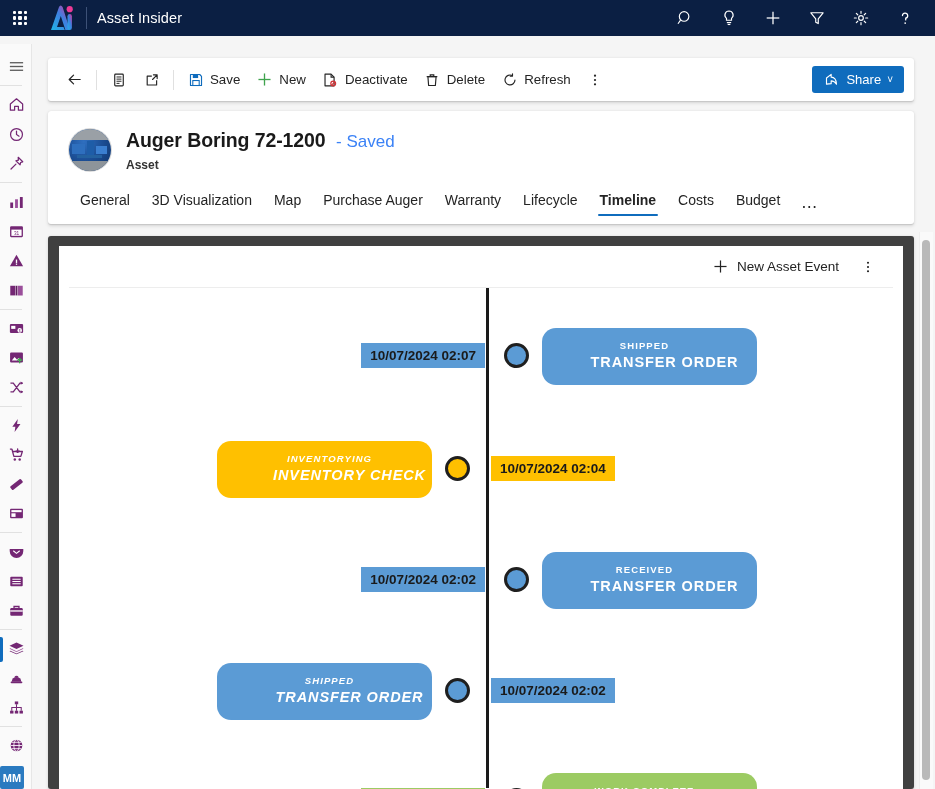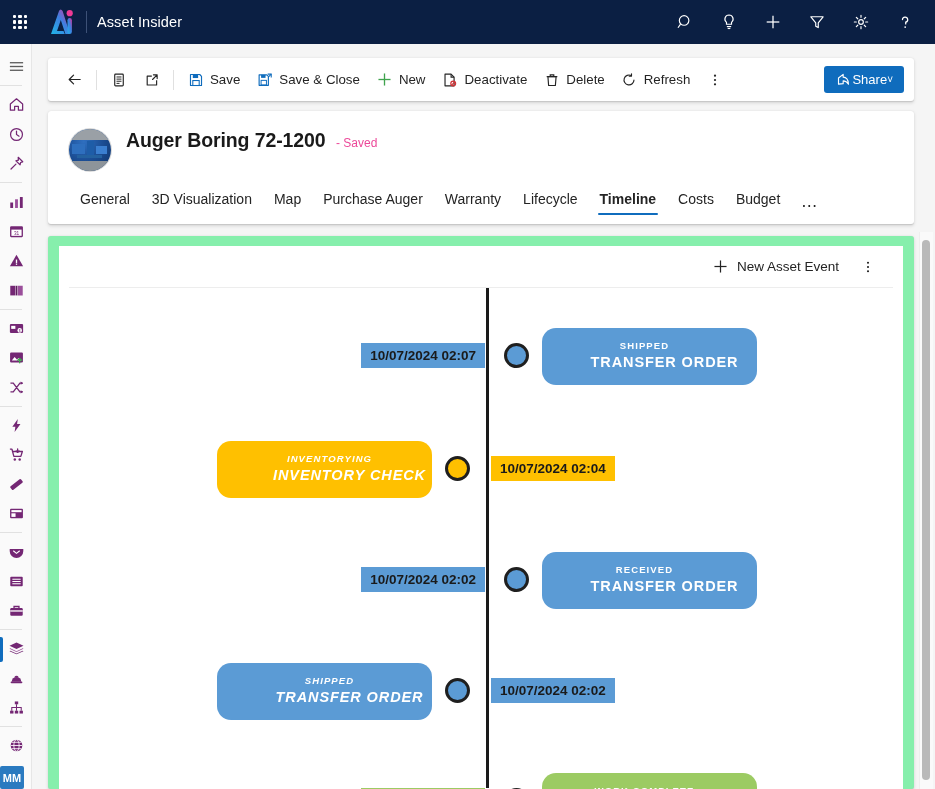--- a/index.html
+++ b/index.html
@@ -5,21 +5,21 @@
   * { box-sizing: border-box; margin: 0; padding: 0; }
   html, body {
     width: 935px; height: 789px;
     font-family: "Liberation Sans", sans-serif;
     background: #f5f5f5;
     overflow: hidden;
   }
 
   
   .topnav {
-    position: absolute; left: 0; top: 0; width: 935px; height: 44px;
+    position: absolute; left: 0; top: 0; width: 935px; height: 36px;
     background: #0b1f43;
     display: flex; align-items: center;
   }
   .waffle {
     width: 40px; height: 44px;
     display: flex; align-items: center; justify-content: center;
     cursor: pointer;
   }
   .waffle-grid {
     width: 14px; height: 14px;
@@ -81,21 +81,21 @@
   }
   .cmd-btn {
     display: flex; align-items: center; gap: 6px;
     height: 30px; padding: 0 8px; border-radius: 2px; cursor: pointer;
     color: #242424; font-size: 13.3px; white-space: nowrap;
   }
   .cmd-icon { display: flex; align-items: center; justify-content: center; width: 17px; height: 17px; }
   .cmd-sep { width: 1px; height: 20px; background: #e0e0e0; margin: 0 5px; }
   .cmd-spacer { flex: 1; }
   .share-btn {
-    display: flex; align-items: center; 
+    display: flex; align-items: center; gap: 6px;
     background: #0f6cbd; color: #ffffff;
     height: 27px; padding: 0 11px; border-radius: 3px;
     font-size: 13px; cursor: pointer;
   }
 
   
   .headercard {
     position: absolute; left: 48px; top: 111px; width: 866px; height: 113px;
     background: #ffffff; border-radius: 3px;
     box-shadow: 0 .3px .9px rgba(0,0,0,.10), 0 1.6px 3.6px rgba(0,0,0,.13);
@@ -115,21 +115,21 @@
     content:""; position: absolute; left: 0; bottom: 0; width: 100%; height: 24%;
     background: #8d949a;
   }
   .av-parts { position:absolute; inset: 26% 0 24% 0; }
   .av-parts i { position: absolute; background: #2e6fbe; display: block; }
   .hc-titlewrap { margin-left: 15px; }
   .hc-title {
     font-size: 19.5px; color: #1a1a1a; font-weight: bold; letter-spacing: -.1px;
     display: inline-block;
   }
-  .hc-saved { font-size: 12px; color: #ec4899; margin-left: 6px; }
+  .hc-saved { font-size: 17px; color: #3b82f6; margin-left: 6px; }
   .hc-sub { font-size: 12px; color: #333; font-weight: bold; margin-top: 6px; }
 
   .tabs {
     display: flex; align-items: flex-end; gap: 0;
     padding-left: 21px; margin-top: 11px; height: 33px;
   }
   .tab {
     position: relative; height: 33px; padding: 0 11px;
     display: flex; align-items: center; justify-content: center;
     font-size: 14px; color: #242424; cursor: pointer; white-space: nowrap;
@@ -137,21 +137,21 @@
   .tab.active { font-weight: bold; }
   .tab.active::after {
     content: ""; position: absolute; left: 9px; right: 9px; bottom: 0;
     height: 2.5px; background: #0f6cbd; border-radius: 2px;
   }
   .tab-more { font-size: 16px; color: #242424; padding: 0 10px; cursor: pointer; }
 
   
   .tlpanel {
     position: absolute; left: 48px; top: 236px; width: 866px; height: 553px;
-    background: #86efac; border-radius: 3px;
+    background: #404040; border-radius: 3px;
     box-shadow: 0 .3px .9px rgba(0,0,0,.10), 0 1.6px 3.6px rgba(0,0,0,.13);
     overflow: hidden;
   }
   .tl-inner {
     position: absolute; left: 11px; top: 10px; width: 844px; height: 543px;
     background: #fff; overflow: hidden;
   }
   .tl-toolbar {
     height: 42px; display: flex; align-items: center; justify-content: flex-end;
     padding-right: 14px; border-bottom: 1px solid #ededed;
@@ -499,32 +499,20 @@
     <span class="cmd-icon">
       <svg width="16" height="16" viewBox="0 0 18 18">
         <path d="M2.8 2.8h10.4L15.2 5v10.2H2.8z" fill="none" stroke="#0f6cbd" stroke-width="1.3" stroke-linejoin="round"></path>
         <rect x="5.4" y="2.8" width="6" height="4" fill="#0f6cbd"></rect>
         <rect x="5.4" y="9.6" width="7.2" height="5.6" fill="none" stroke="#0f6cbd" stroke-width="1.2"></rect>
       </svg>
     </span>
     <span>Save</span>
   </div>
 
-  <div class="cmd-btn">
-    <span class="cmd-icon">
-      <svg width="16" height="16" viewBox="0 0 18 18">
-        <path d="M2.4 3.2h8.6L12.8 5v10H2.4z" fill="none" stroke="#0f6cbd" stroke-width="1.3" stroke-linejoin="round"></path>
-        <rect x="4.6" y="3.2" width="5" height="3.4" fill="#0f6cbd"></rect>
-        <rect x="4.6" y="9.4" width="6" height="5.2" fill="none" stroke="#0f6cbd" stroke-width="1.1"></rect>
-        <path d="M12 2.4h4v3.8" fill="none" stroke="#0f6cbd" stroke-width="1.2"></path>
-        <path d="M16 2.4 13 5.4" stroke="#0f6cbd" stroke-width="1.2"></path>
-      </svg>
-    </span>
-    <span>Save &amp; Close</span>
-  </div>
 
   <div class="cmd-btn">
     <span class="cmd-icon">
       <svg width="17" height="17" viewBox="0 0 18 18">
           <line x1="9" y1="2.6" x2="9" y2="15.4" stroke="#3fa34d" stroke-width="1.4"></line>
           <line x1="2.6" y1="9" x2="15.4" y2="9" stroke="#3fa34d" stroke-width="1.4"></line>
         </svg>
     </span>
     <span>New</span>
   </div>
@@ -593,20 +581,21 @@
         <i style="left:44%;top:6%;width:16%;height:70%;background:#1e5da8;"></i>
         <i style="left:64%;top:30%;width:26%;height:38%;background:#3b7fd0;"></i>
         <i style="left:20%;top:72%;width:58%;height:16%;background:#24619f;"></i>
       </div>
     </div>
     <div class="hc-titlewrap">
       <div>
         <span class="hc-title">Auger Boring 72-1200</span>
         <span class="hc-saved">- Saved</span>
       </div>
+      <div class="hc-sub">Asset</div>
     </div>
   </div>
   <div class="tabs">
     <div class="tab">General</div>
     <div class="tab">3D Visualization</div>
     <div class="tab">Map</div>
     <div class="tab">Purchase Auger</div>
     <div class="tab">Warranty</div>
     <div class="tab">Lifecycle</div>
     <div class="tab active">Timeline</div>

